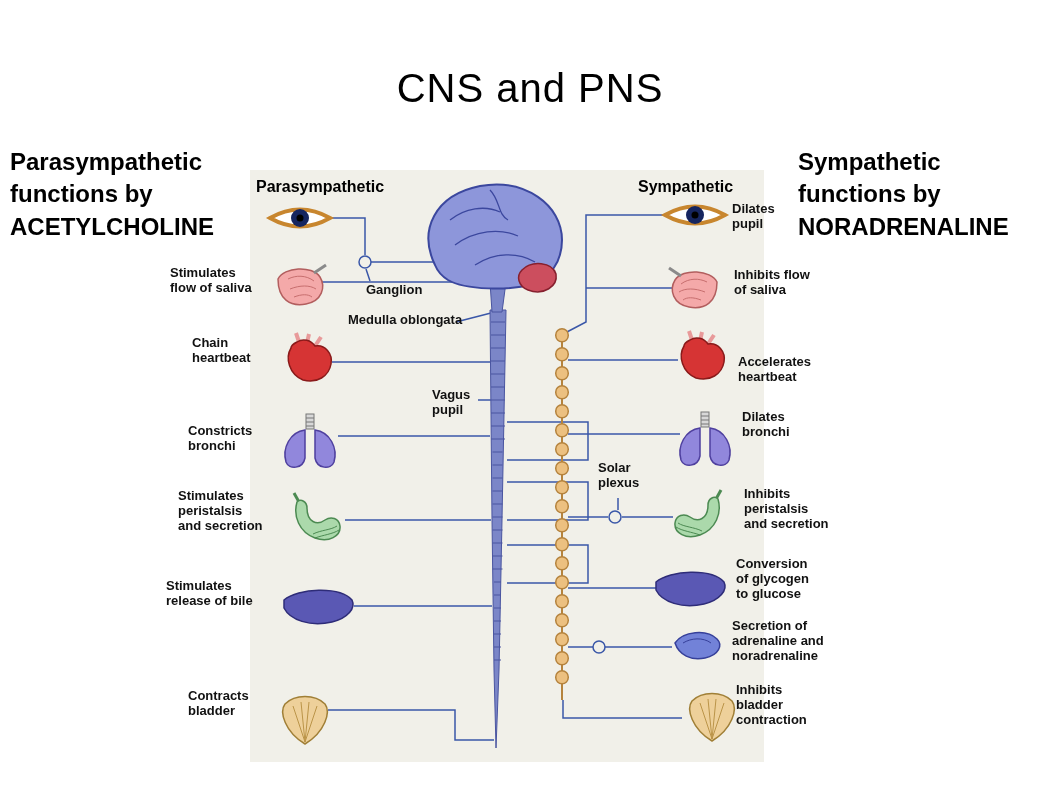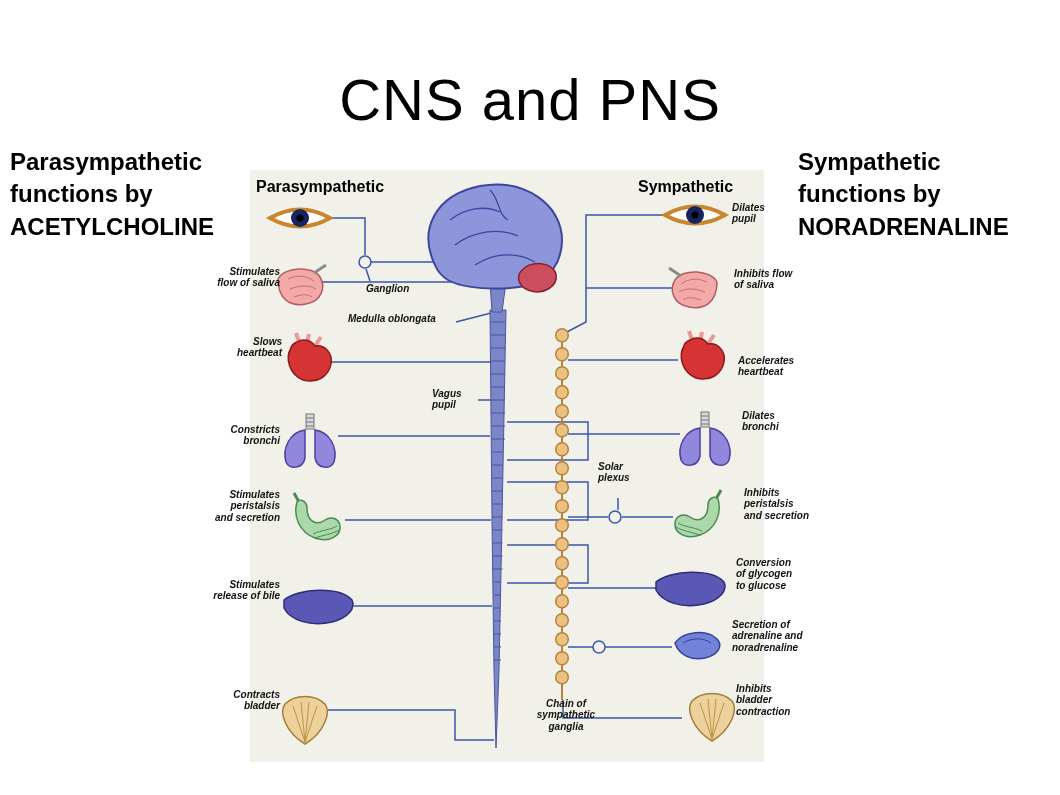--- a/index.html
+++ b/index.html
@@ -1,26 +1,26 @@
 <!DOCTYPE html>
 <html style="--nerve_line: #3a57a8; --spinal_cord: #7b86c8; --brain: #8d96da; --cerebellum: #cc4e5e; --ganglia_chain: #ecc080; --salivary_gland: #f4a9a9; --heart: #d63434; --lungs: #9187dc; --stomach: #abd9ab; --liver: #5a58b4; --adrenal: #7282d8; --bladder: #eed09a; --eye_outline: #c8862e;"><head>
 <meta charset="utf-8">
 <style>
   html,body{margin:0;padding:0;background:#ffffff;}
   .slide{position:relative;width:1060px;height:795px;background:#ffffff;overflow:hidden;
          font-family:"Liberation Sans",sans-serif;color:#000;}
   .title{position:absolute;left:0;right:0;top:66px;text-align:center;
-         font-size:58px;font-weight:400;letter-spacing:1px;}
+         font-size:40px;font-weight:400;letter-spacing:1px;}
   .caption{position:absolute;font-size:24px;font-weight:bold;line-height:1.35;white-space:pre-line;}
   .caption.left{left:10px;top:146px;width:260px;}
   .caption.right{left:798px;top:146px;width:255px;}
   .diagram-bg{position:absolute;left:250px;top:170px;width:514px;height:592px;background:#f1f0e9;}
   .fig{position:absolute;left:250px;top:170px;width:514px;height:592px;}
-  .lbl{position:absolute;font-size:10px;font-weight:bold;line-height:1.14;white-space:pre-line;color:#111;font-style:italic;}
-  .lbl.r{text-align:right;}
+  .lbl{position:absolute;font-size:13px;font-weight:bold;line-height:1.14;white-space:pre-line;color:#111;}
+  .lbl.r{text-align:left;}
   .lbl.l{text-align:left;}
   .lbl.c{text-align:center;}
   .hdr{position:absolute;font-size:16px;font-weight:bold;color:#000;}
   .nerve{stroke:var(--nerve_line,#3a57a8);stroke-width:1.5;fill:none;}
   .node{fill:#f1f0e9;stroke:var(--nerve_line,#3a57a8);stroke-width:1.5;}
   .spine{fill:var(--spinal_cord,#7b86c8);stroke:#4a55a0;stroke-width:1;}
   .tick{stroke:#4a55a0;stroke-width:1;fill:none;}
 </style>
 </head>
 <body>
@@ -145,41 +145,38 @@
     <use href="#adrenal" transform="translate(447,477)"></use>
     <use href="#bladder" transform="translate(55,548)"></use>
     <use href="#bladder" transform="translate(462,545)"></use>
   </svg>
 
   <div class="hdr" style="left:256px;top:178px;">Parasympathetic</div>
   <div class="hdr" style="left:638px;top:178px;">Sympathetic</div>
 
   <div class="lbl r" style="left:170px;top:266px;width:110px;">Stimulates
 flow of saliva</div>
-  <div class="lbl r" style="left:192px;top:336px;width:90px;">Slows
+  <div class="lbl r" style="left:192px;top:336px;width:90px;">Chain
 heartbeat</div>
   <div class="lbl r" style="left:188px;top:424px;width:92px;">Constricts
 bronchi</div>
   <div class="lbl r" style="left:178px;top:489px;width:102px;">Stimulates
 peristalsis
 and secretion</div>
   <div class="lbl r" style="left:166px;top:579px;width:114px;">Stimulates
 release of bile</div>
   <div class="lbl r" style="left:188px;top:689px;width:92px;">Contracts
 bladder</div>
 
   <div class="lbl l" style="left:366px;top:283px;width:70px;">Ganglion</div>
   <div class="lbl l" style="left:348px;top:313px;width:135px;">Medulla oblongata</div>
   <div class="lbl l" style="left:432px;top:388px;width:58px;">Vagus
 pupil</div>
   <div class="lbl l" style="left:598px;top:461px;width:58px;">Solar
 plexus</div>
-  <div class="lbl c" style="left:516px;top:698px;width:100px;">Chain of
-sympathetic
-ganglia</div>
 
   <div class="lbl l" style="left:732px;top:202px;width:72px;">Dilates
 pupil</div>
   <div class="lbl l" style="left:734px;top:268px;width:96px;">Inhibits flow
 of saliva</div>
   <div class="lbl l" style="left:738px;top:335px;width:96px;margin-top:20px;">Accelerates
 heartbeat</div>
   <div class="lbl l" style="left:742px;top:410px;width:72px;">Dilates
 bronchi</div>
   <div class="lbl l" style="left:744px;top:487px;width:102px;">Inhibits

